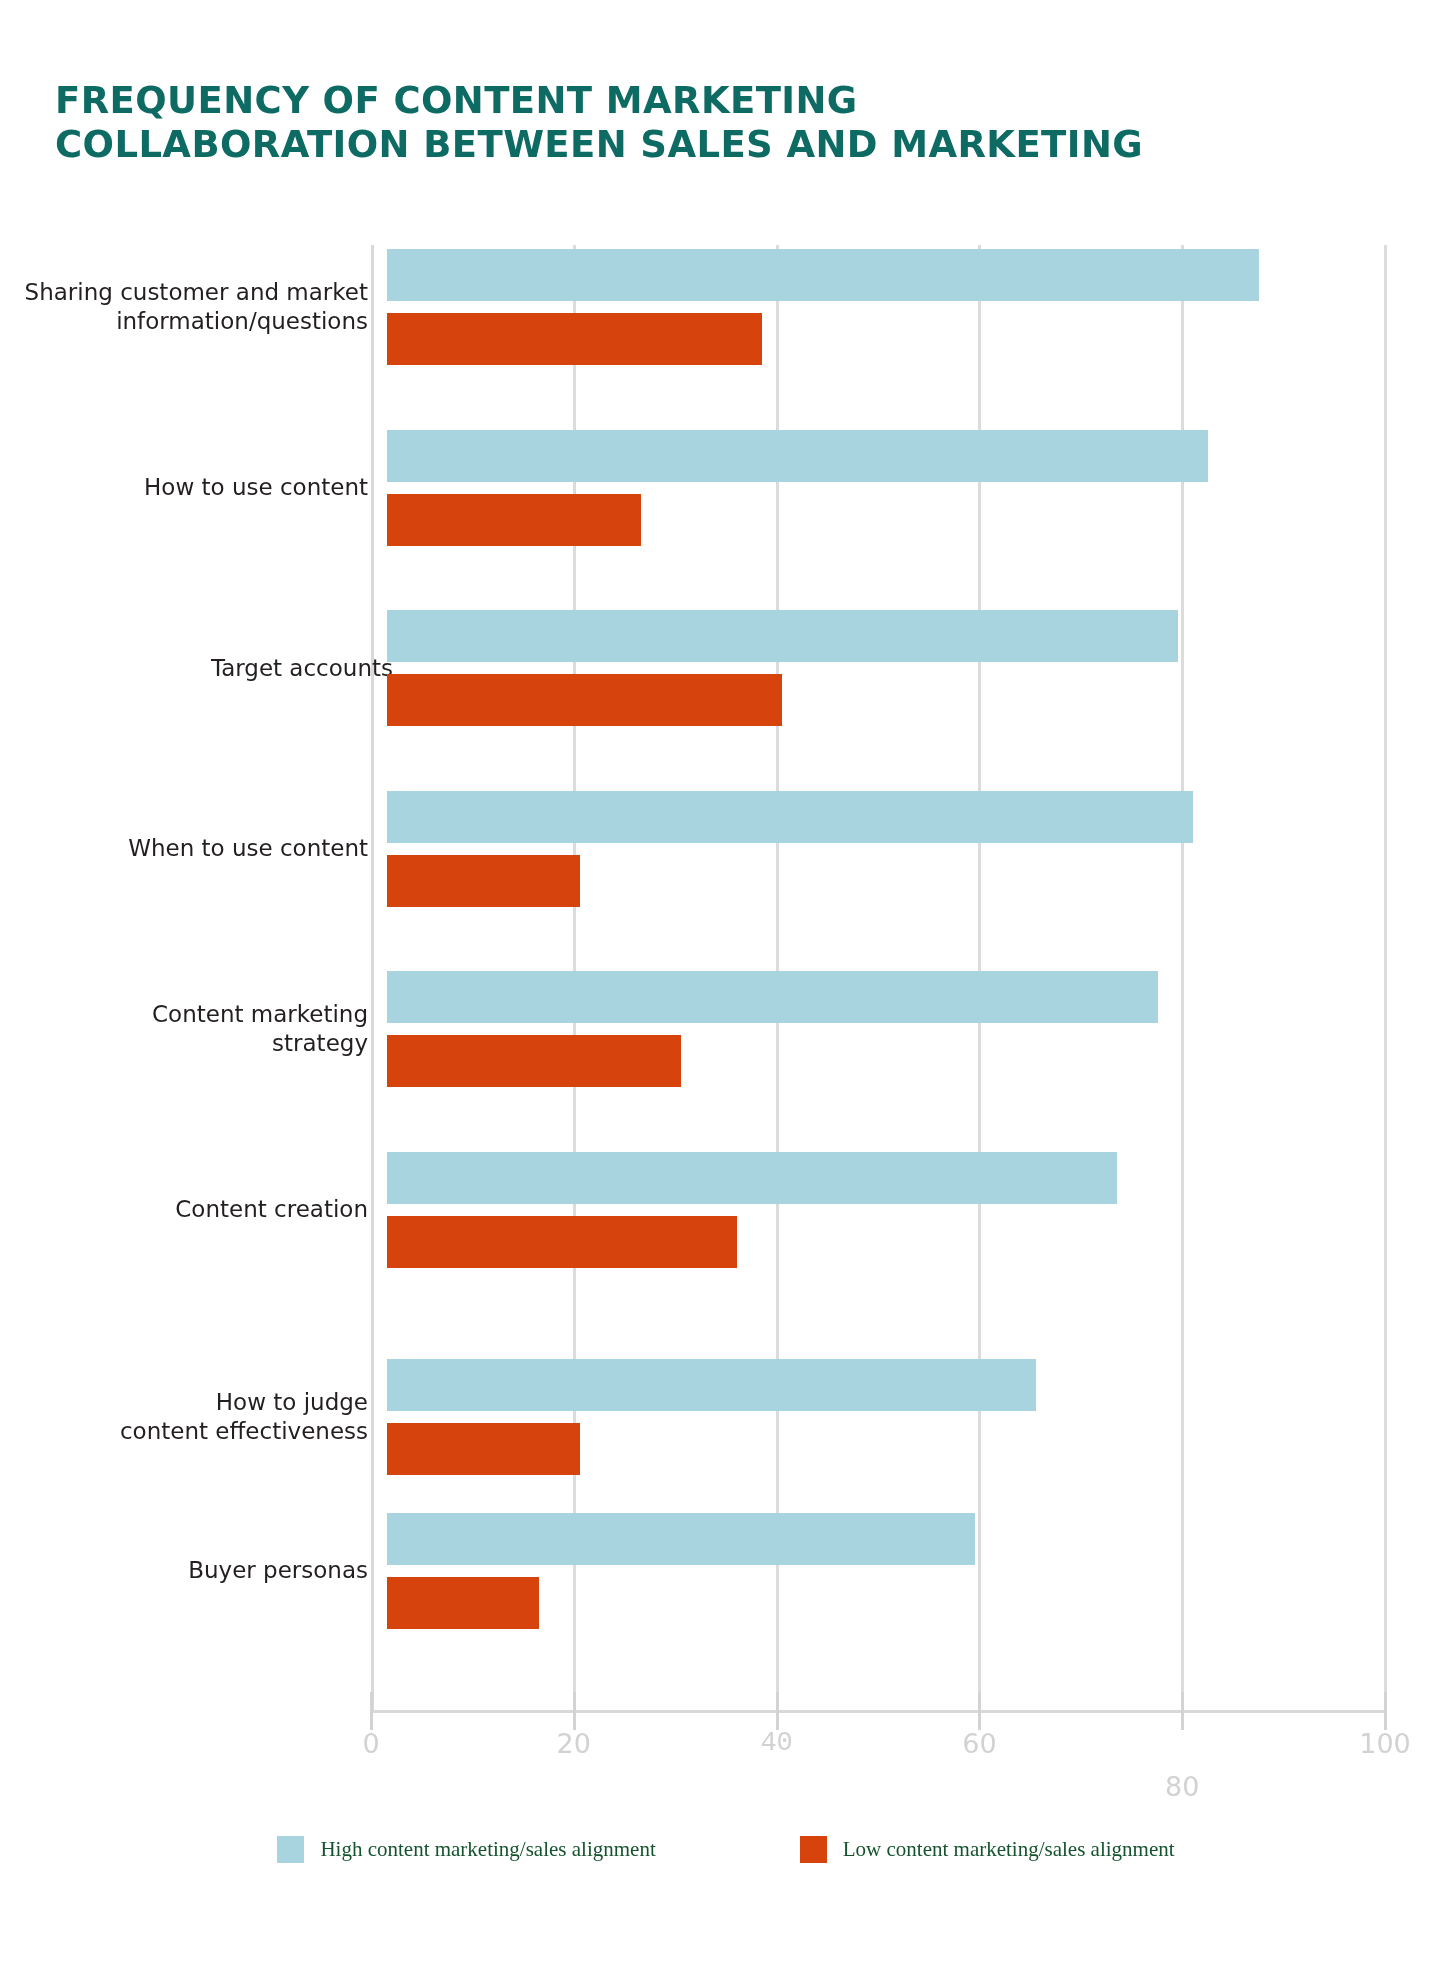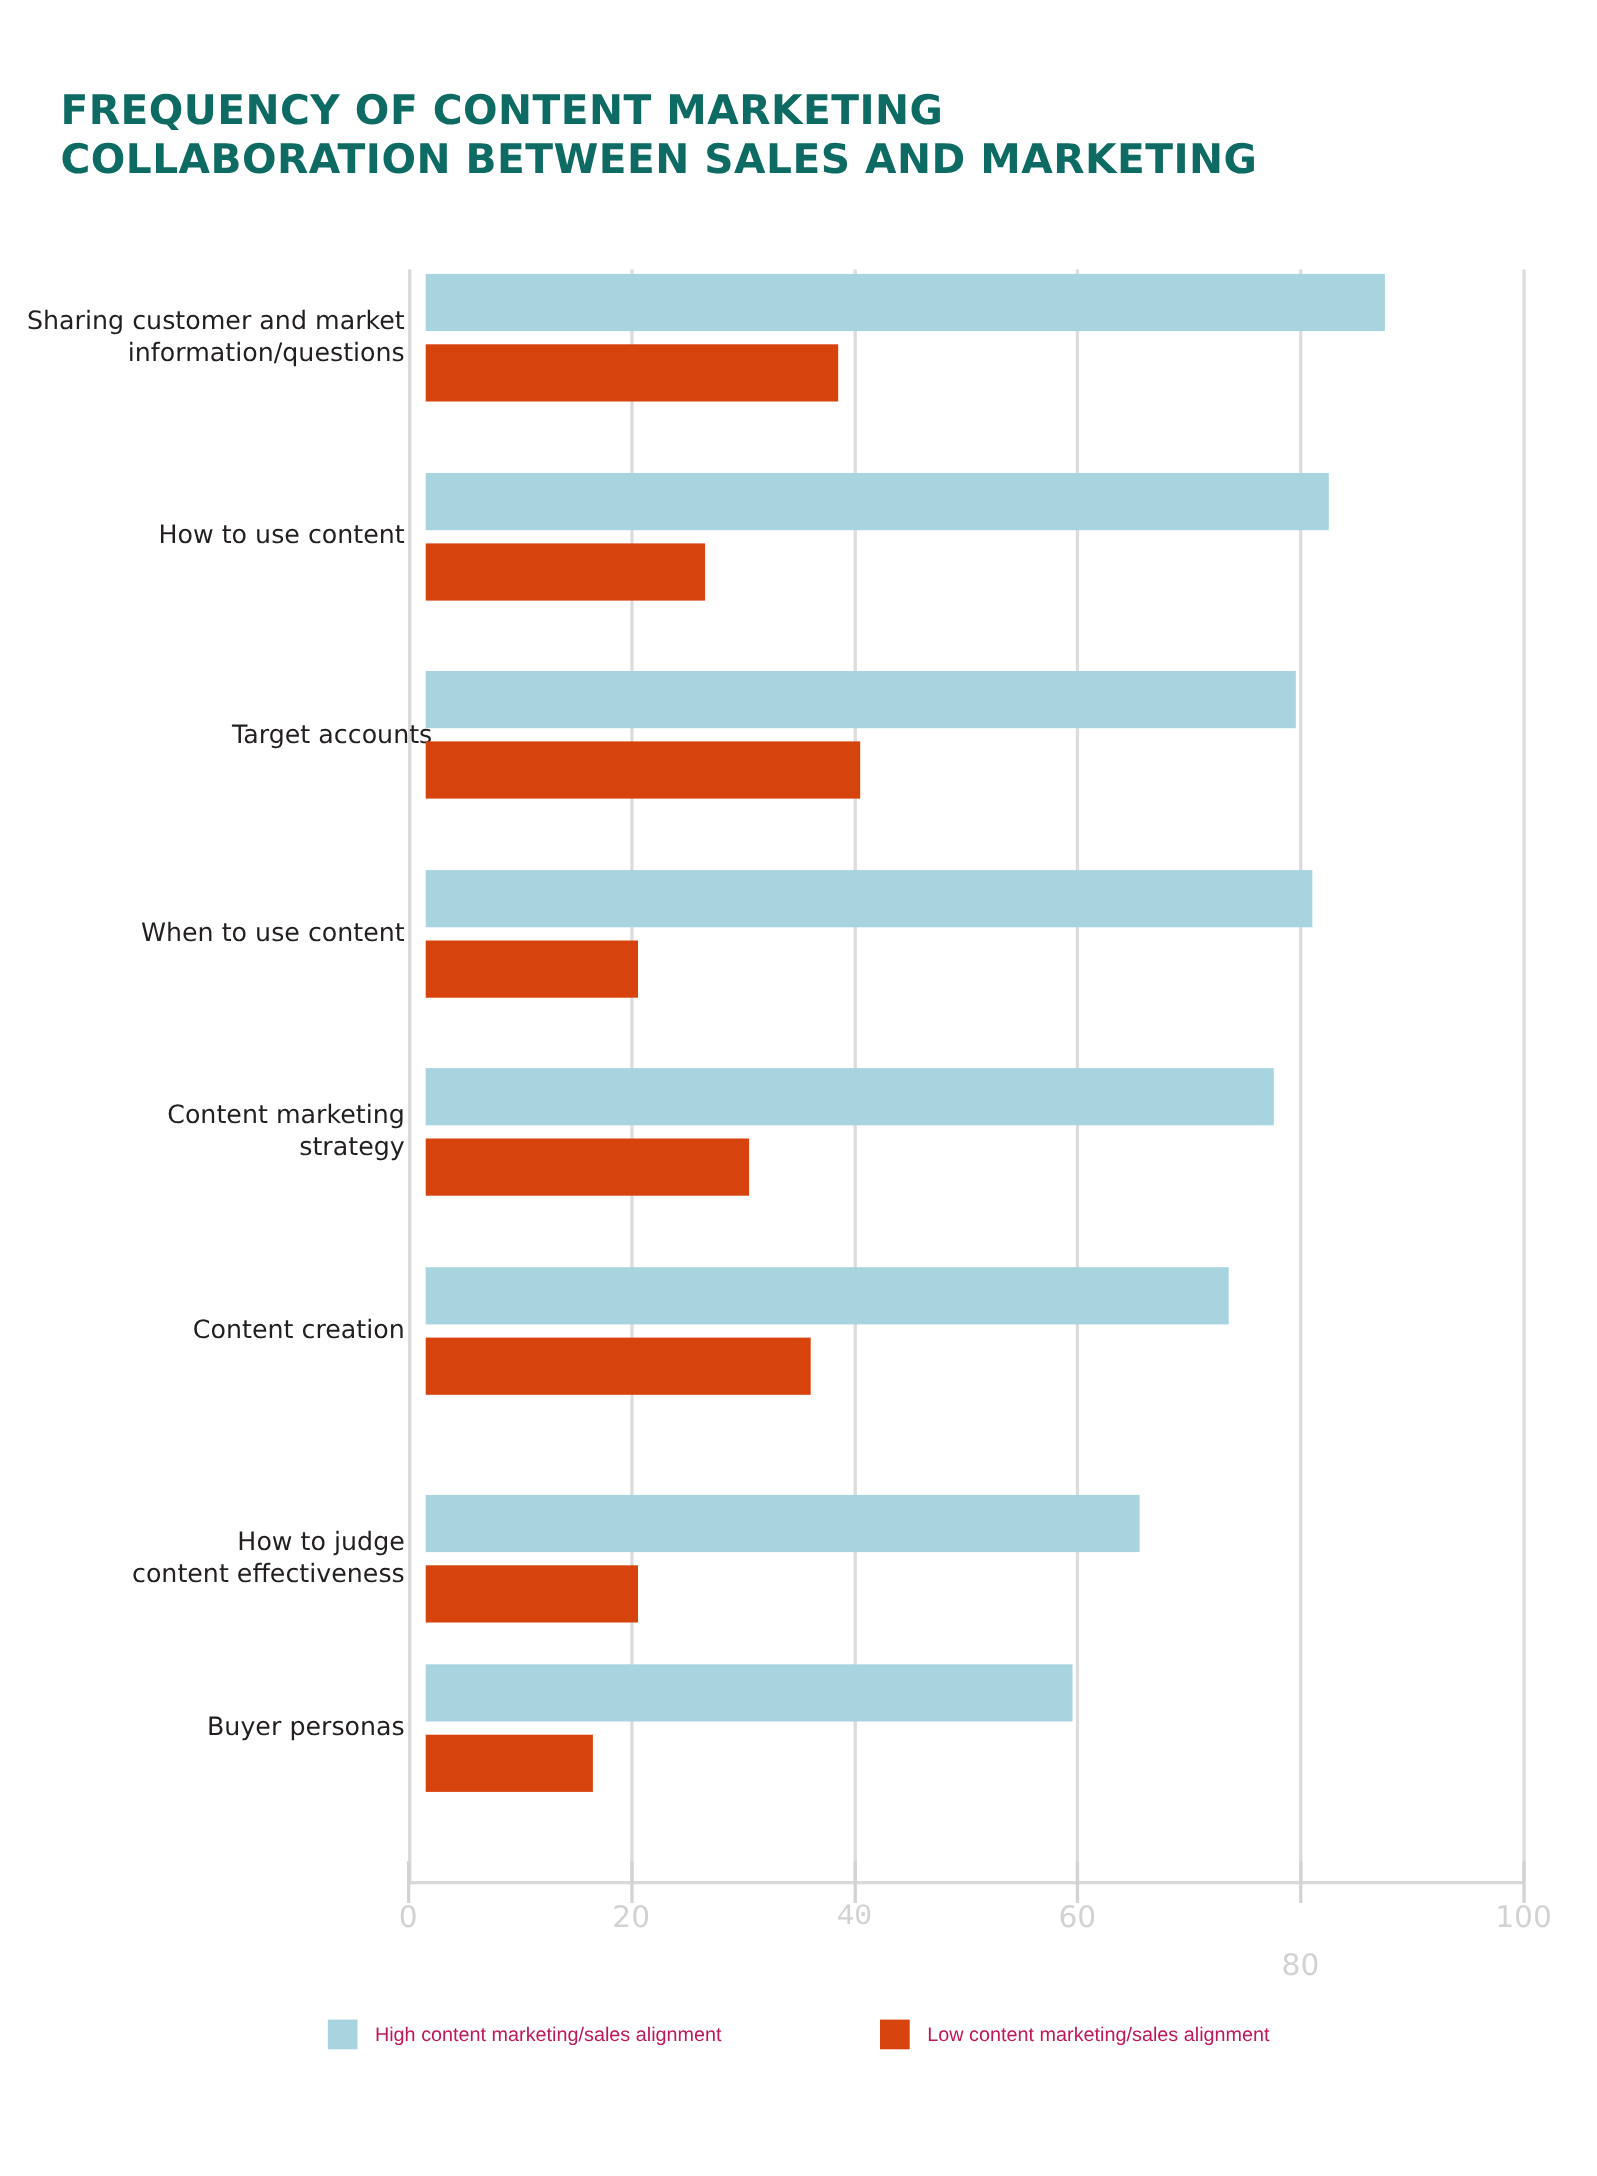--- a/index.html
+++ b/index.html
@@ -127,23 +127,23 @@
     gap: 16px;
   }
   .legend-swatch {
     width: 27px;
     height: 27px;
     flex: none;
   }
   .legend-swatch.high { background: #a8d4e0; }
   .legend-swatch.low  { background: #d6430d; }
   .legend-text {
-    font-family: Liberation Sans, sans-serif;
-    font-size: 18px;
-    color: #be185d;
+    font-family: Liberation Serif, serif;
+    font-size: 21px;
+    color: #14532d;
     white-space: nowrap;
   }
 </style>
 </head>
 <body>
 
 <div class="title-block">
   <h1 class="chart-title">FREQUENCY OF CONTENT MARKETING
 COLLABORATION BETWEEN SALES AND MARKETING</h1>
 </div>

